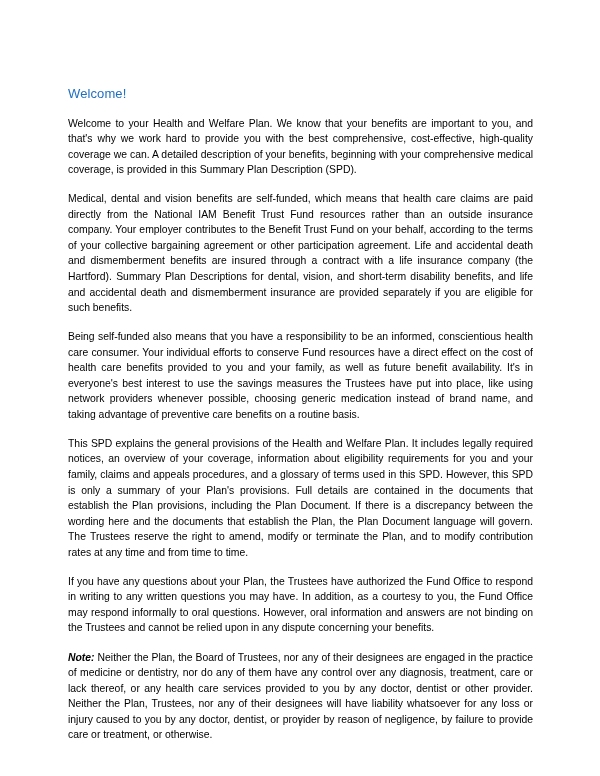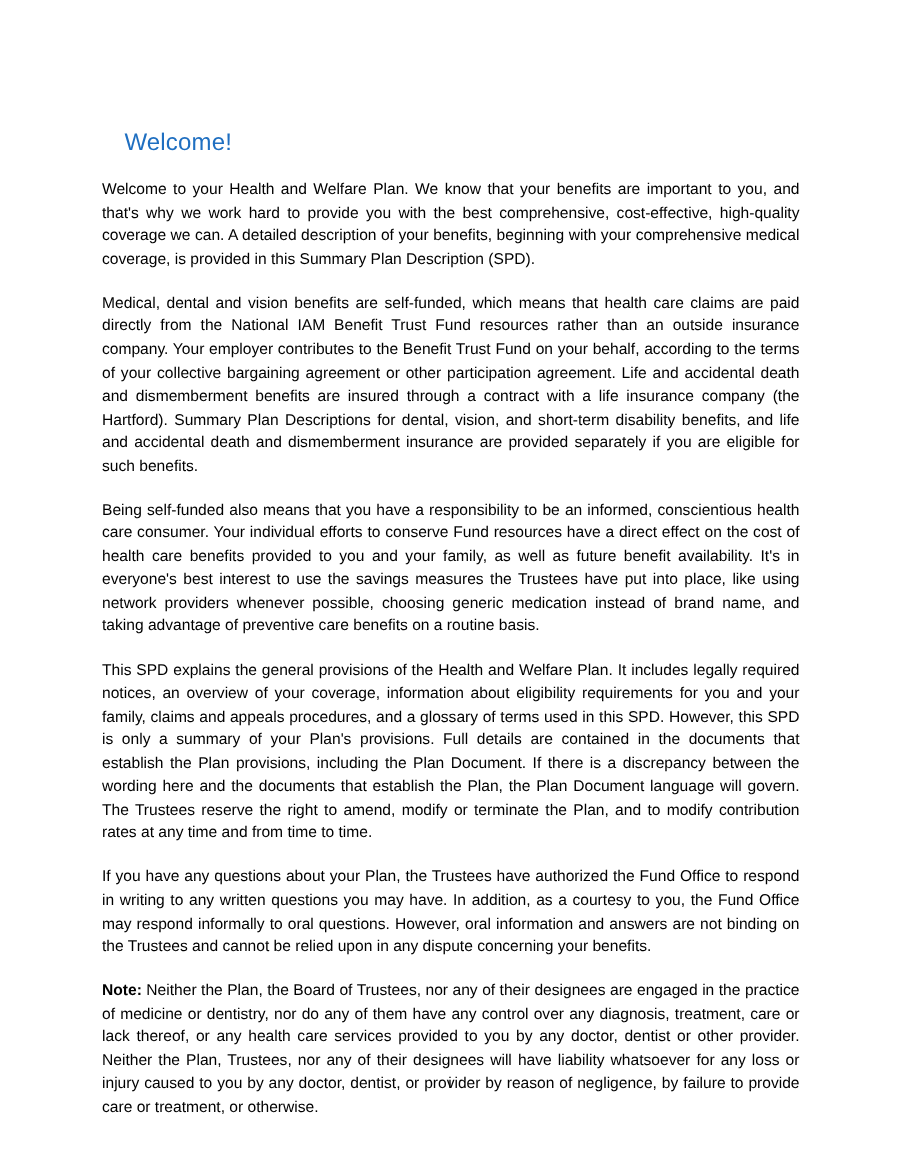--- a/index.html
+++ b/index.html
@@ -24,41 +24,42 @@
     position: relative;
     background: #ffffff;
   }
   .content {
     position: absolute;
     left: 68px;
     top: 86px;
     width: 465px;
   }
   .doc-heading {
-    font-size: 16px;
+    font-size: 13px;
     font-weight: normal;
     color: #1F6FC1;
-    margin: 0 0 14px 15px;
+    margin: 0 0 14px 0;
     line-height: 1.2;
     letter-spacing: 0.1px;
   }
   .para {
     font-size: 10.4px;
     line-height: 15.55px;
     text-align: justify;
     margin: 0 0 13.5px 0;
     color: #000000;
     word-spacing: 0px;
     hyphens: none;
   }
   .para:last-of-type {
     margin-bottom: 0;
   }
   .bold-lead {
     font-weight: bold;
+    font-style: italic;
   }
   .page-number {
     position: absolute;
     left: 0;
     right: 0;
     top: 718px;
     text-align: center;
     font-size: 10.4px;
     color: #000000;
     line-height: 1;

